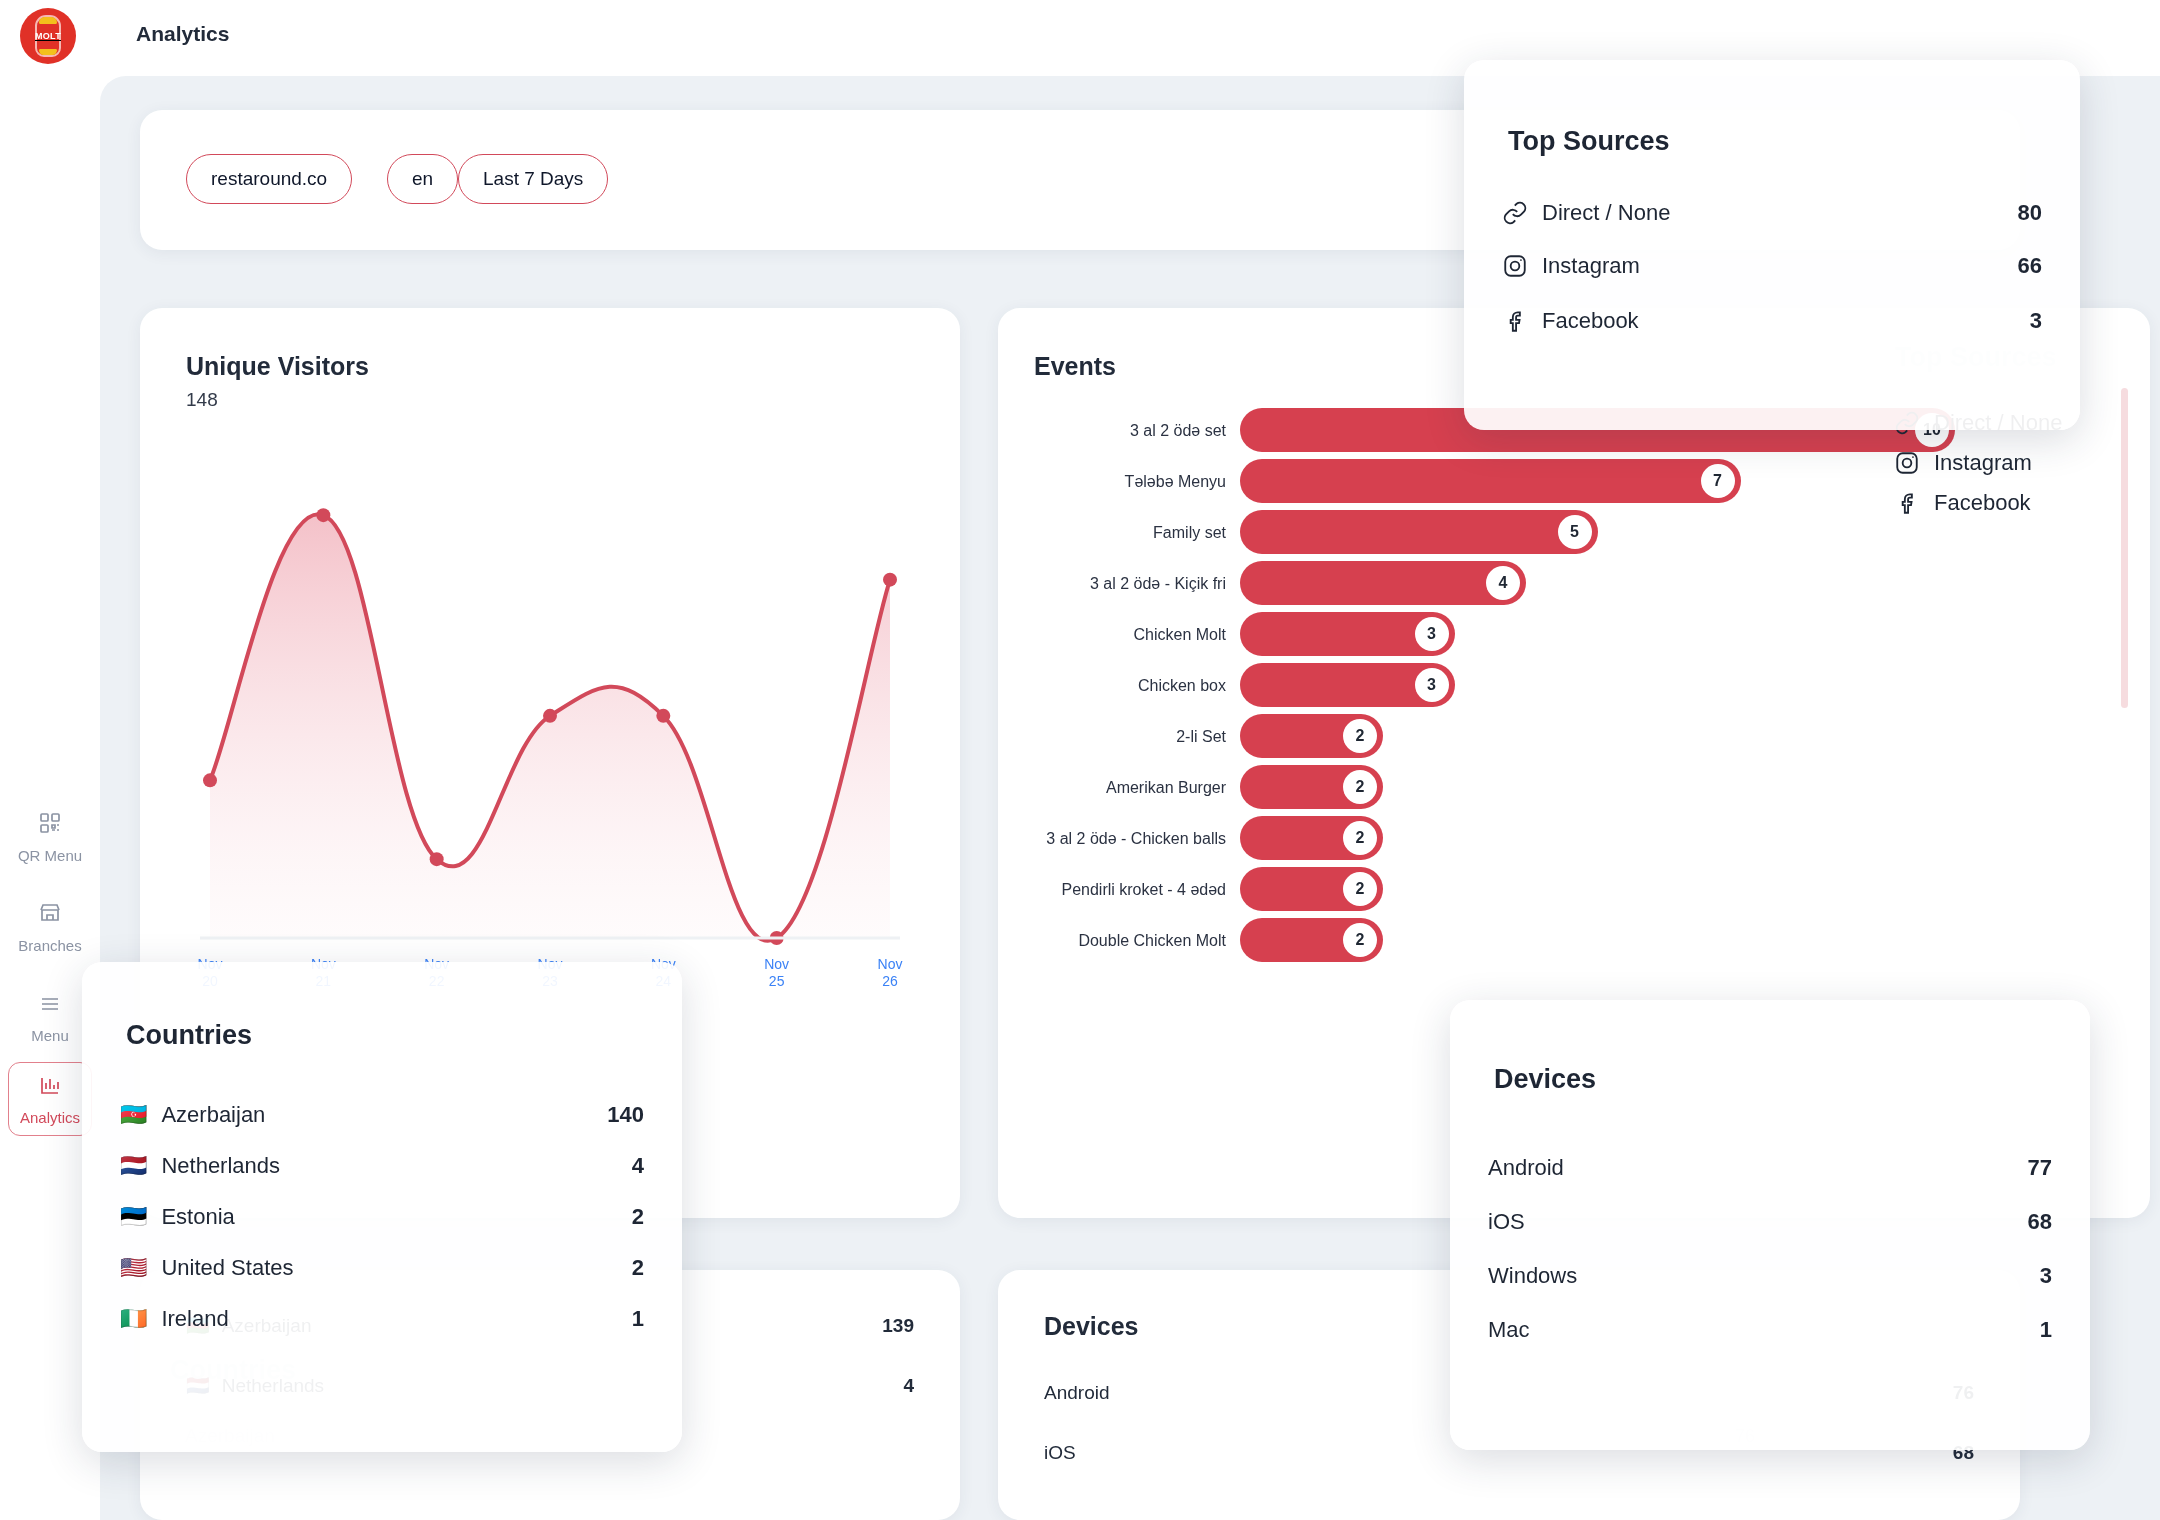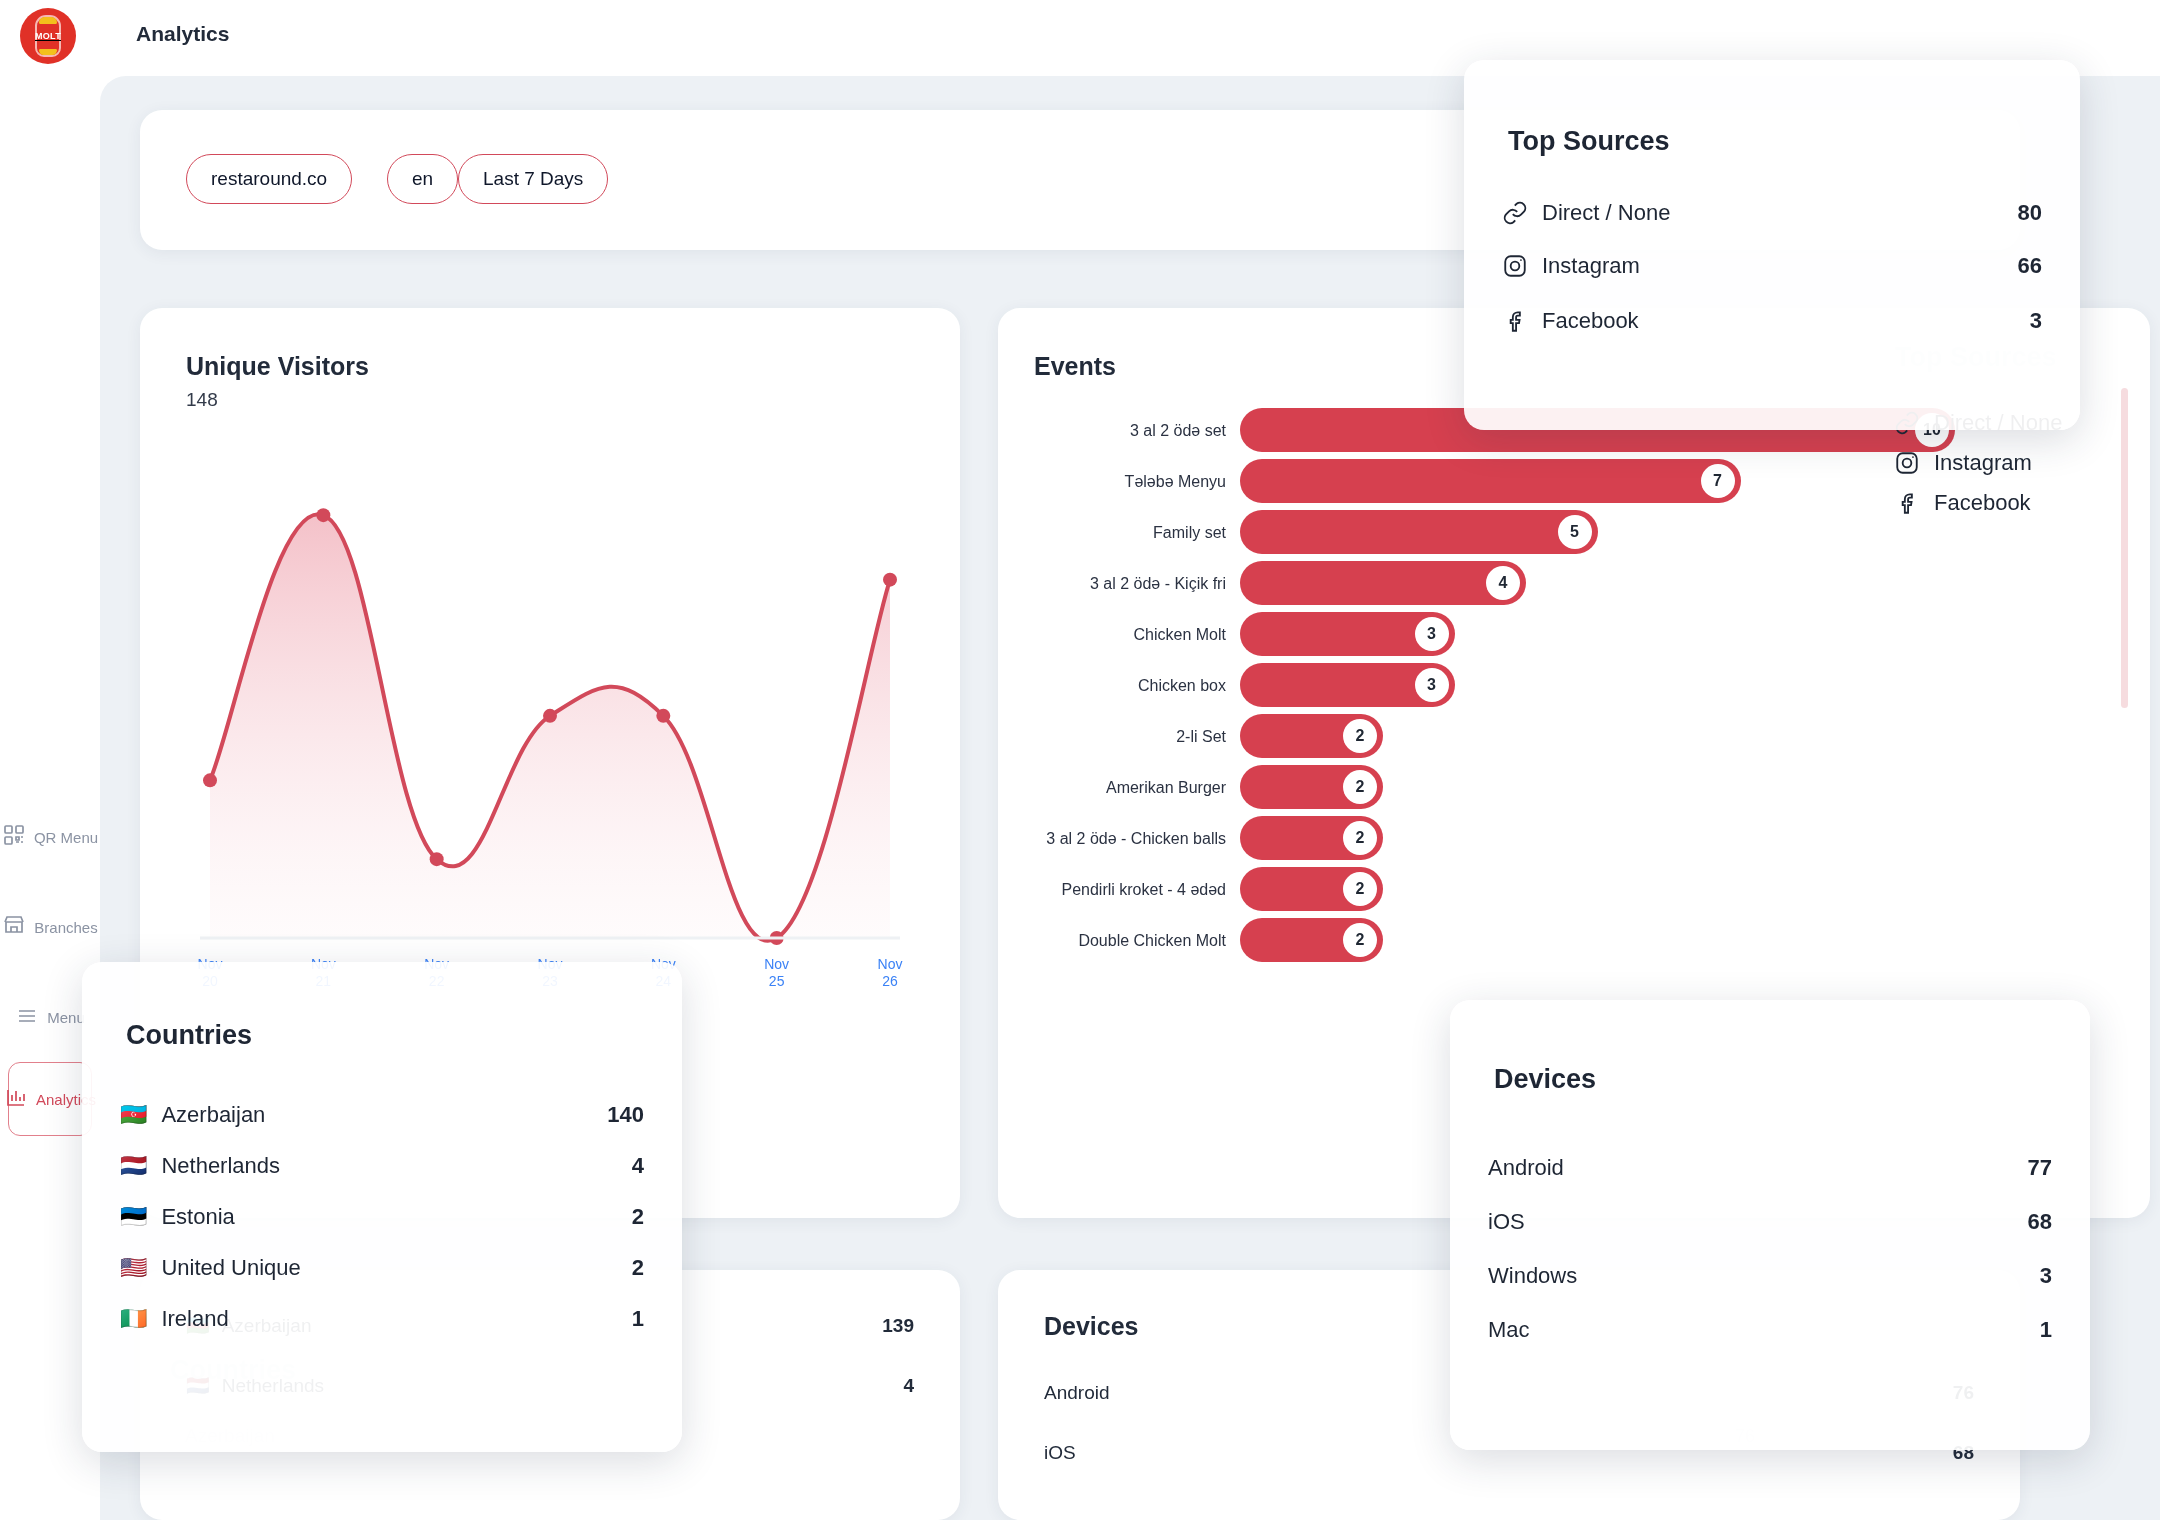--- a/index.html
+++ b/index.html
@@ -24,21 +24,21 @@
   }
   .logo .bun-top { width: 18px; height: 7px; background: #F3C01C; border-radius: 7px 7px 2px 2px; margin-bottom: 1px; }
   .logo .txt { color: #fff; font-size: 9px; font-weight: 700; line-height: 9px; letter-spacing: .3px; text-align: center; }
   .logo .bun-bot { width: 18px; height: 6px; background: #F3C01C; border-radius: 2px 2px 7px 7px; margin-top: 1px; }
   .page-title { position: absolute; left: 136px; top: 22px; font-size: 21px; font-weight: 700; color: #222b3a; }
 
   
   .sidebar { position: absolute; left: 0; top: 76px; width: 100px; height: 1444px; background: #fff; }
   .nav-item {
     position: absolute; left: 8px; width: 84px; height: 74px;
-    display: flex; flex-direction: row; align-items: center; justify-content: center;
+    display: flex; flex-direction: column; align-items: center; justify-content: center;
     gap: 8px; border-radius: 12px; cursor: pointer;
   }
   .nav-item .lbl { font-size: 15px; color: #8b93a3; white-space: nowrap; }
   .nav-item.active { border: 1.5px solid #e2808c; }
   .nav-item.active .lbl { color: #D2495A; }
   .nav-item.active svg { stroke: #D2495A; }
   .nav-item svg { stroke: #8b93a3; fill: none; stroke-width: 1.7; }
   .ni-qr { top: 724px; } .ni-br { top: 814px; } .ni-me { top: 904px; } .ni-an { top: 986px; }
 
   
@@ -389,21 +389,21 @@
         <div class="prow" style="position: absolute; left: 38px; right: 38px; top: 242px;">
           <span class="nm">
             <span>🇪🇪</span>
             <span>Estonia</span>
           </span>
           <span class="vl">2</span>
         </div>
         <div class="prow" style="position: absolute; left: 38px; right: 38px; top: 293px;">
           <span class="nm">
             <span>🇺🇸</span>
-            <span>United Unique</span>
+            <span>United States</span>
           </span>
           <span class="vl">2</span>
         </div>
         <div class="prow" style="position: absolute; left: 38px; right: 38px; top: 344px;">
           <span class="nm">
             <span>🇮🇪</span>
             <span>Ireland</span>
           </span>
           <span class="vl">1</span>
         </div>

